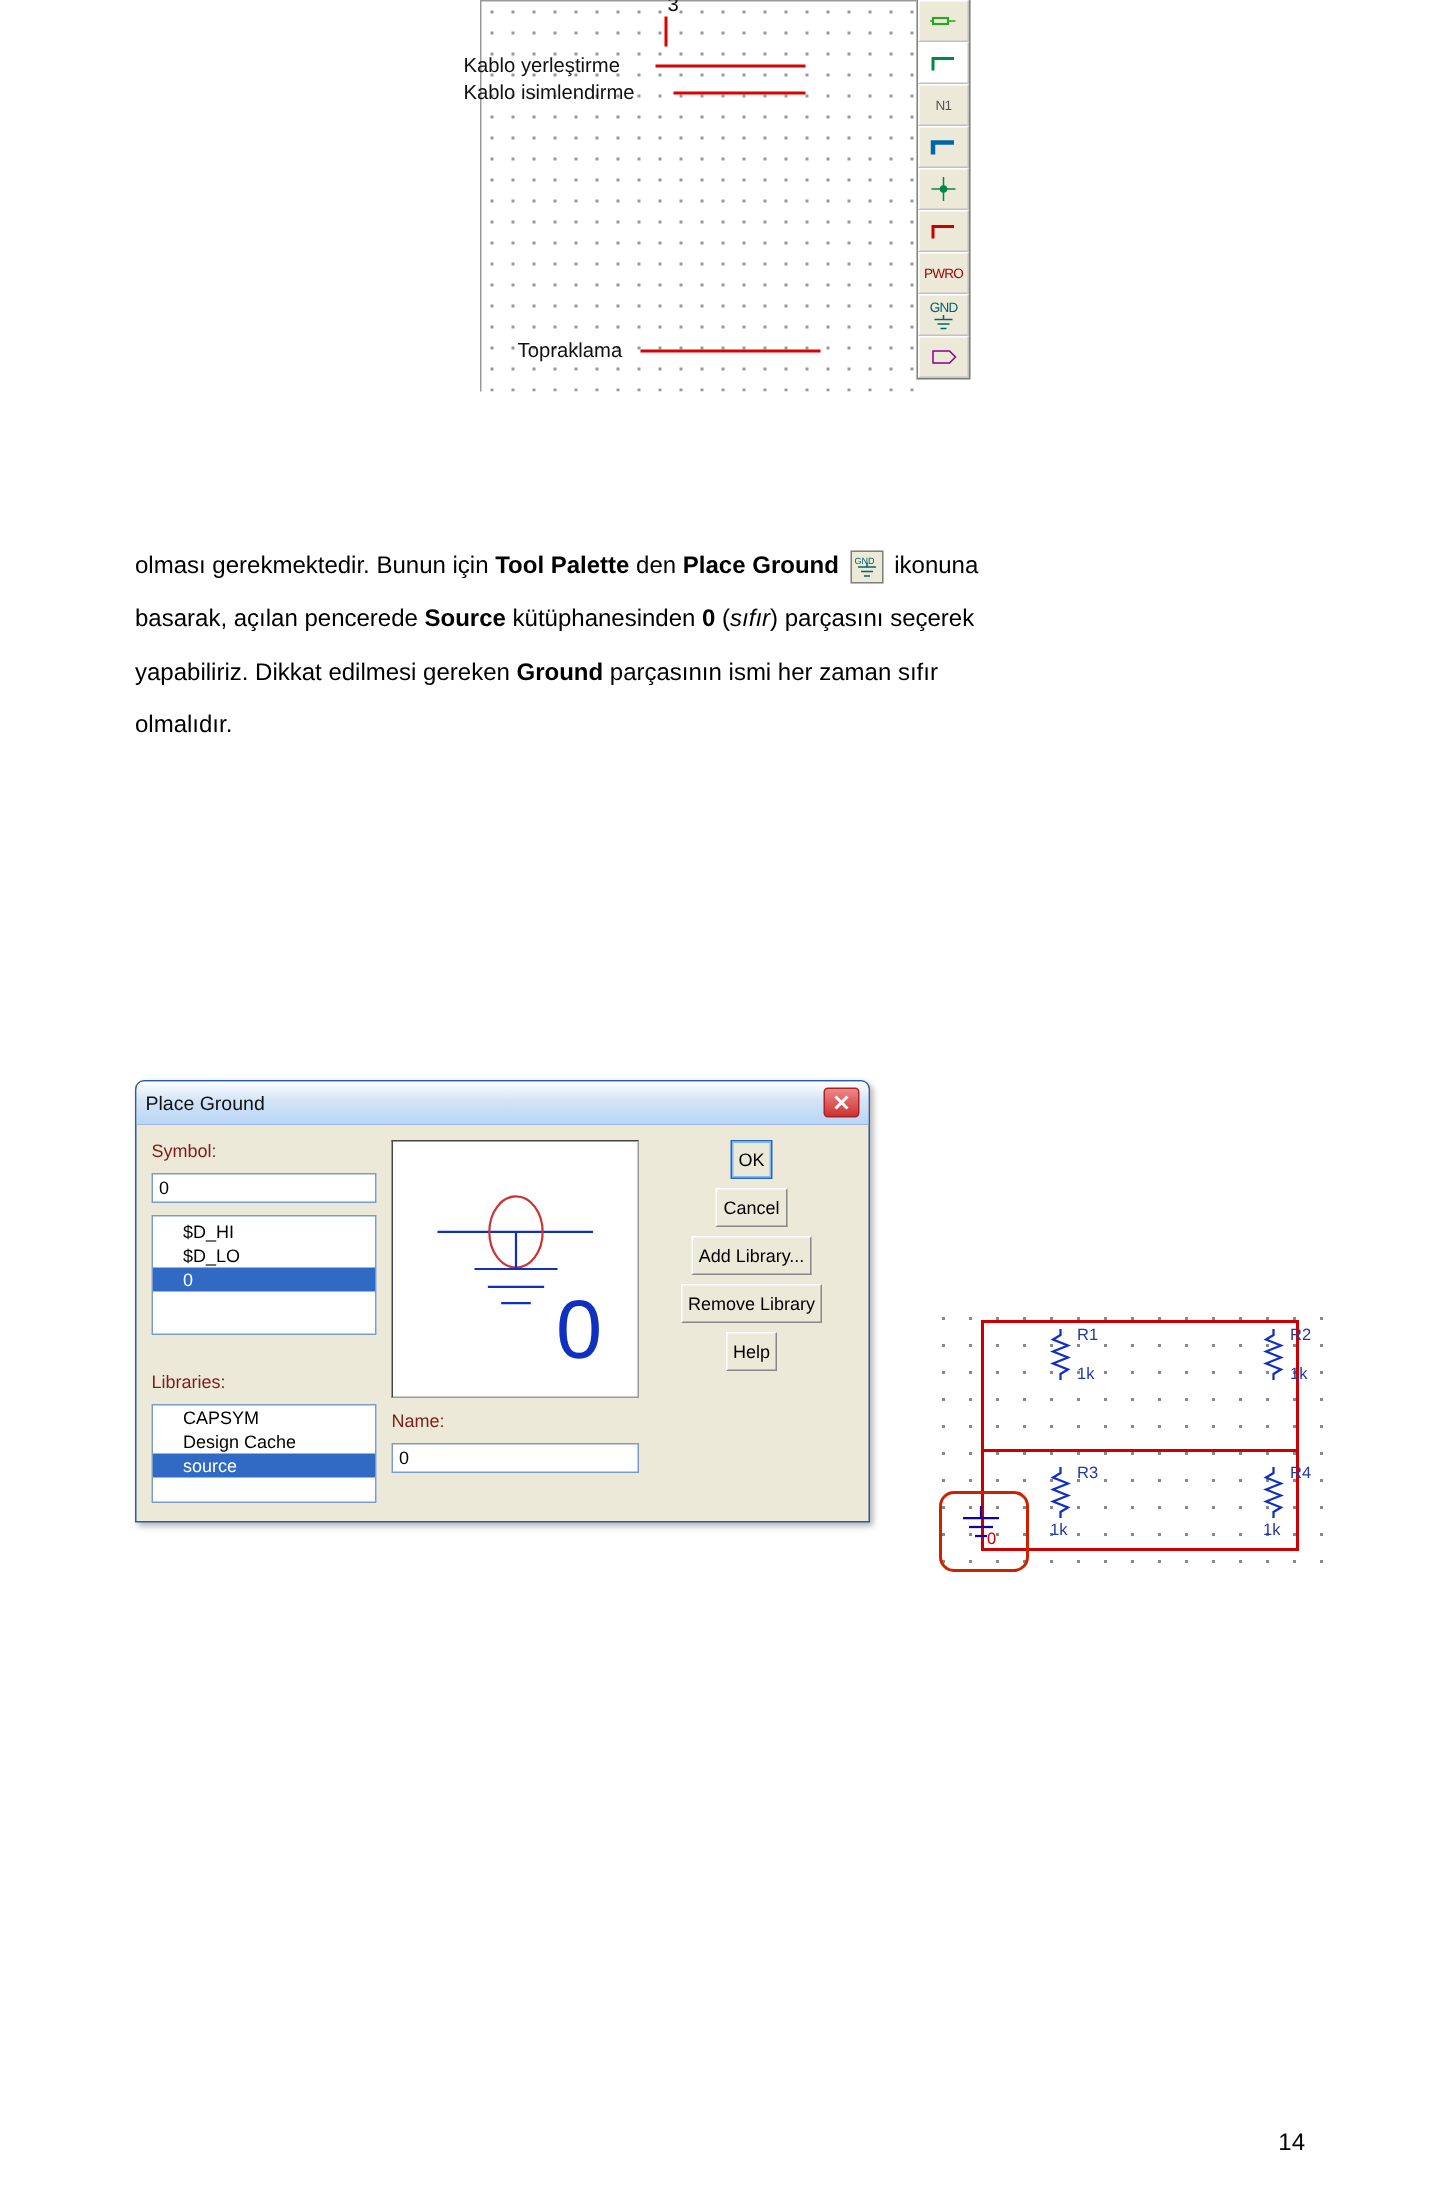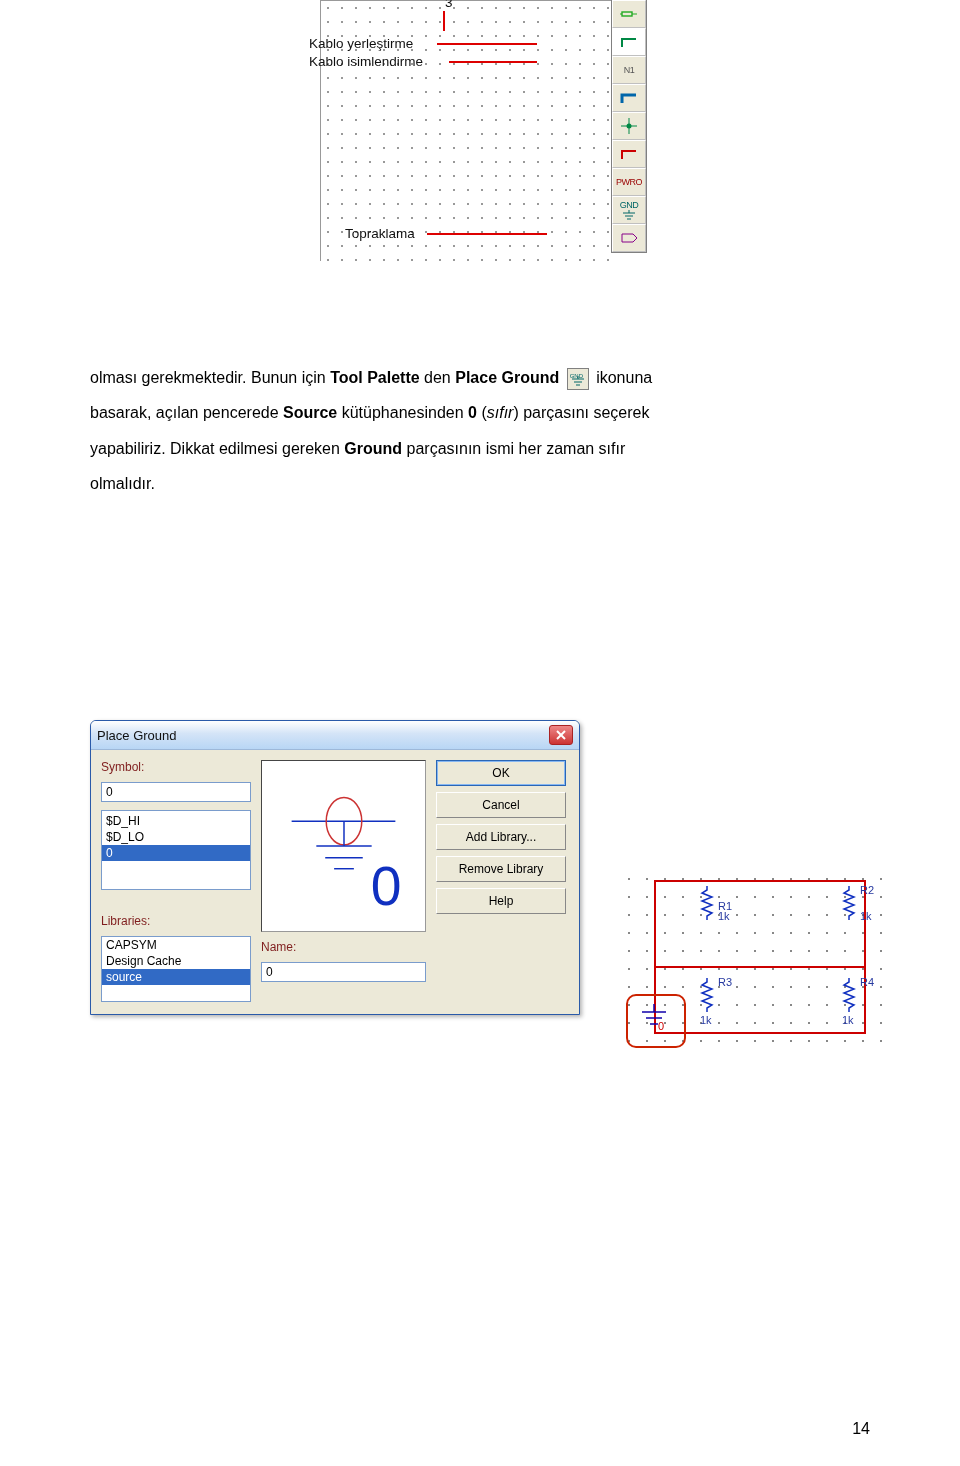--- a/index.html
+++ b/index.html
@@ -138,42 +138,42 @@
     border-radius: 3px;
     display:flex;align-items:center;justify-content:center;
   }
   .dlg-body {
     display: flex;
     padding: 10px 10px 12px 10px;
     gap: 10px;
   }
   .col-left { width: 150px; display:flex; flex-direction:column; gap:8px; }
   .col-mid  { width: 165px; display:flex; flex-direction:column; gap:8px; }
-  .col-right{ width: 130px; display:flex; flex-direction:column; gap:6px; }
+  .col-right{ width: 130px; display:flex; flex-direction:column; gap:6px;align-items:center; }
 
   .field-label { font-size: 12px; color:#7f1d1d; }
   .textbox {
     height: 20px;
     border: 1px solid #7a9ccc;
     background: #fff;
     padding: 2px 4px;
     font-size: 12px;
     width: 100%;
     box-sizing: border-box;
   }
   .listbox {
     height: 80px;
     border: 1px solid #7a9ccc;
     background:#fff;
     overflow:hidden;
     font-size: 12px;
     width:100%;
     box-sizing:border-box;
   }
-  .listbox .li { padding: 1px 4px; }
+  .listbox .li { padding: 1px 20px; }
   .listbox .li.sel { background:#316ac5; color:#fff; }
 
   .preview {
     height: 170px;
     border: 1px inset #999;
     background:#fff;
     position:relative;
   }
   .dlg-btn {
     height: 24px;
@@ -381,21 +381,21 @@
       <line x1="18" y1="0" x2="18" y2="8" stroke="#10a" stroke-width="1.5"></line>
       <line x1="6" y1="8" x2="30" y2="8" stroke="#10a" stroke-width="1.5"></line>
       <line x1="10" y1="14" x2="26" y2="14" stroke="#10a" stroke-width="1.5"></line>
       <line x1="14" y1="20" x2="22" y2="20" stroke="#10a" stroke-width="1.5"></line>
     </svg>
     <div class="rlabel" style="left:38px; top:150px; color:#c00;">0</div>
 
     <svg style="position:absolute; left:80px; top:16px;" class="resistor-v" viewBox="0 0 14 34">
       <polyline points="7,0 7,4 2,7 12,11 2,15 12,19 2,23 12,27 7,30 7,34" fill="none" stroke="#1030c0" stroke-width="1.5"></polyline>
     </svg>
-    <div class="rlabel" style="left:98px; top:30px;text-align:right;">R1</div>
+    <div class="rlabel" style="left:98px; top:14px;text-align:right;">R1</div>
     <div class="rlabel" style="left:98px; top:40px;">1k</div>
 
     <svg style="position:absolute; left:222px; top:16px;" class="resistor-v" viewBox="0 0 14 34">
       <polyline points="7,0 7,4 2,7 12,11 2,15 12,19 2,23 12,27 7,30 7,34" fill="none" stroke="#1030c0" stroke-width="1.5"></polyline>
     </svg>
     <div class="rlabel" style="left:240px; top:14px;">R2</div>
     <div class="rlabel" style="left:240px; top:40px;">1k</div>
 
     <svg style="position:absolute; left:80px; top:108px;" class="resistor-v" viewBox="0 0 14 34">
       <polyline points="7,0 7,4 2,7 12,11 2,15 12,19 2,23 12,27 7,30 7,34" fill="none" stroke="#1030c0" stroke-width="1.5"></polyline>

